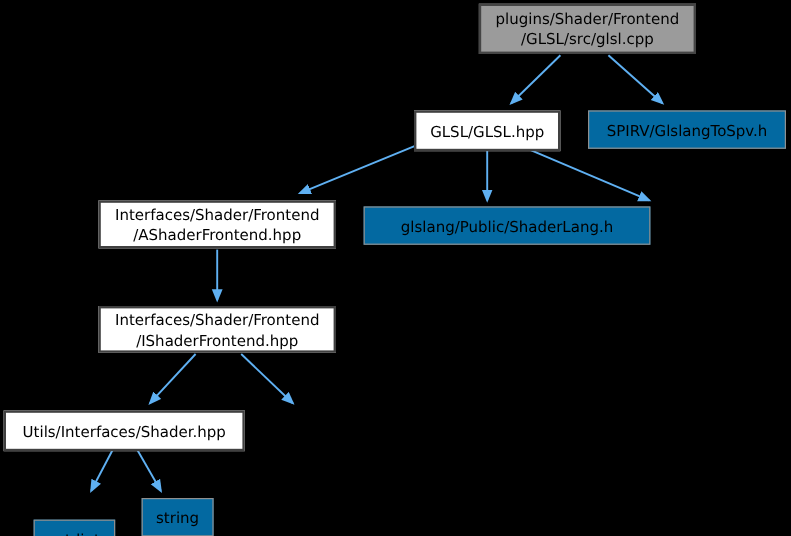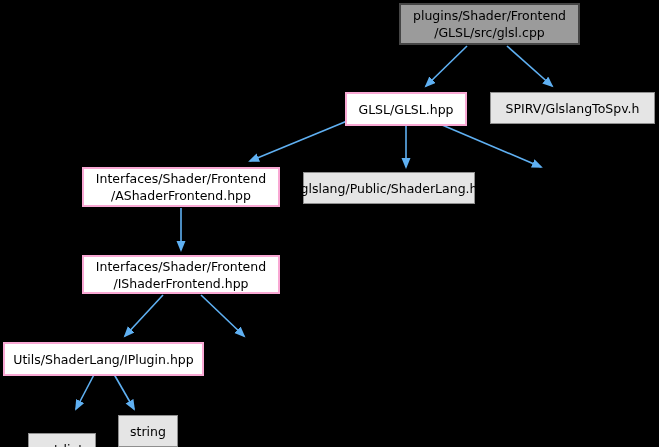--- a/index.html
+++ b/index.html
@@ -28,32 +28,32 @@
     line-height: 17px;
     white-space: pre-line;
     padding: 15px 3px;
   }
   .node.current {
     background: #9b9b9b;
     border: 2px solid #454545;
   }
   .node.internal {
     background: #ffffff;
-    border: 2px solid #f9a8d4;
+    border: 2px solid #404040;
   }
   .node.external {
-    background: #e5e5e5;
+    background: #0369a1;
     border: 1.5px solid #8f8f8f;
   }
   
   #n-glsl-cpp   { left: 399px; top: 3px;   width: 181px; height: 42px; }
   #n-glsl-hpp   { left: 345px; top: 92px;  width: 122px; height: 26px; }
   #n-spirv      { left: 490px; top: 92px;  width: 165px; height: 26px; }
   #n-ashader    { left: 82px;  top: 167px; width: 198px; height: 40px; }
-  #n-shaderlang { left: 303px; top: 172px; width: 172px; height: 26px; }
+  #n-shaderlang { left: 303px; top: 172px; width: 239px; height: 26px; }
   #n-stdexcept  { left: 533px; top: 172px; width: 87px;  height: 26px; }
   #n-ishader    { left: 82px;  top: 255px; width: 198px; height: 39px; }
   #n-iplugin    { left: 3px;   top: 342px; width: 201px; height: 26px; }
   #n-vector     { left: 227px; top: 342px; width: 63px;  height: 26px; }
   #n-cstdint    { left: 28px;  top: 415px; width: 68px;  height: 26px; margin-top: 18px; }
   #n-string     { left: 118px; top: 415px; width: 60px;  height: 26px; }
   .edge { stroke: #5fb0f2; stroke-width: 1.6; }
 </style>
 </head>
 <body>
@@ -87,20 +87,20 @@
 
   <div id="n-ashader" class="node internal">Interfaces/Shader/Frontend
 /AShaderFrontend.hpp</div>
 
   <div id="n-shaderlang" class="node external">glslang/Public/ShaderLang.h</div>
 
 
   <div id="n-ishader" class="node internal">Interfaces/Shader/Frontend
 /IShaderFrontend.hpp</div>
 
-  <div id="n-iplugin" class="node internal">Utils/ShaderLang/IPlugin.hpp</div>
+  <div id="n-iplugin" class="node internal">Utils/Interfaces/Shader.hpp</div>
 
 
   <div id="n-cstdint" class="node external">cstdint</div>
 
   <div id="n-string" class="node external">string</div>
 
 </div>
 
 </body></html>

